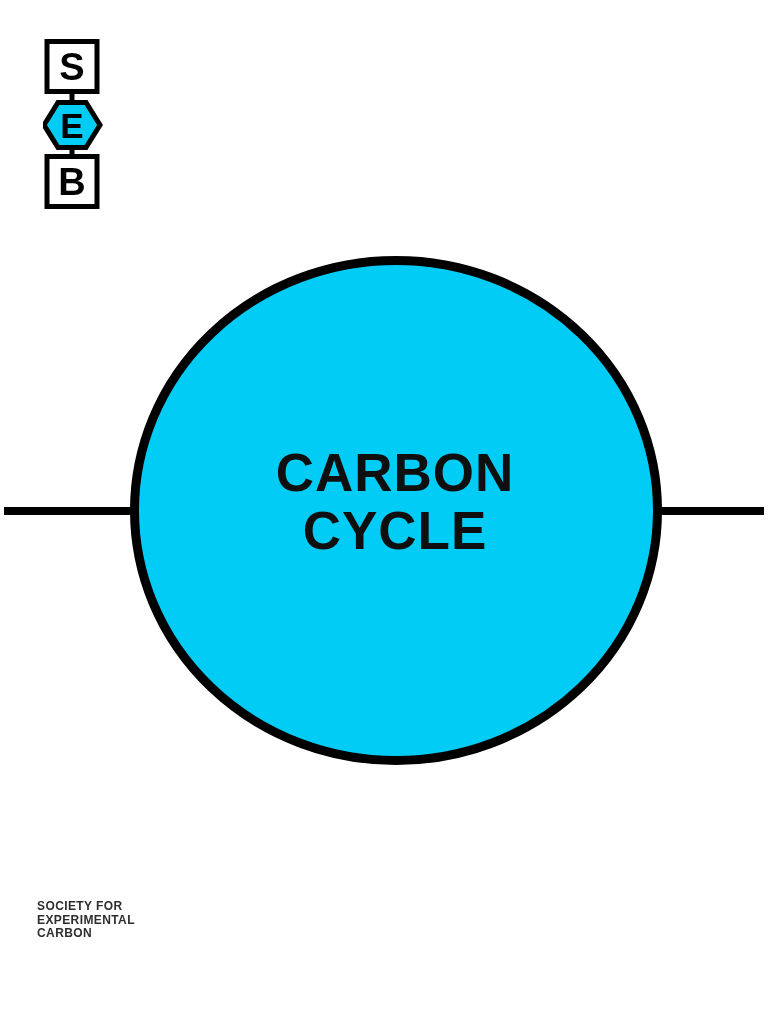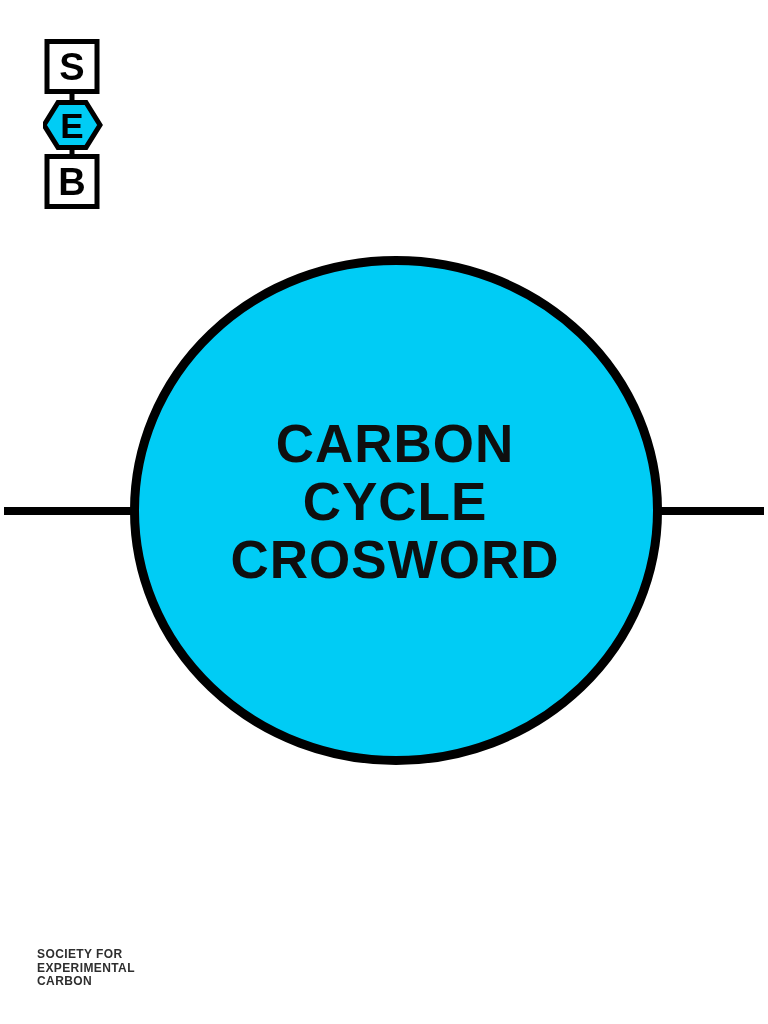--- a/index.html
+++ b/index.html
@@ -86,21 +86,21 @@
     font-size: 53px;
     line-height: 58px;
     letter-spacing: 1px;
     white-space: nowrap;
   }
 
   
   .footer {
     position: absolute;
     left: 37px;
-    top: 948px;
+    top: 900px;
     z-index: 1;
   }
   .footer-line {
     font-family: "Liberation Sans", sans-serif;
     font-weight: bold;
     font-size: 12px;
     line-height: 13.5px;
     letter-spacing: 0.4px;
     white-space: nowrap;
   }
@@ -124,21 +124,20 @@
   <div class="hline" style="background: rgb(0, 0, 0);"></div>
 
   <svg class="circle-svg" viewBox="0 0 532 509" aria-hidden="true">
     <ellipse cx="266" cy="254.5" rx="261.5" ry="250" stroke="#000000" stroke-width="9" fill="#00ccf5"></ellipse>
   </svg>
 
   <div class="title-overlay">
     <div class="title-lines" style="color: rgb(15, 15, 15);">
       <div class="title-line">CARBON</div>
       <div class="title-line">CYCLE</div>
-      <div class="title-line">CROSWORD</div>
     </div>
   </div>
 
   <div class="footer" style="color: rgb(46, 46, 46);">
     <div class="footer-line">SOCIETY FOR</div>
     <div class="footer-line">EXPERIMENTAL</div>
     <div class="footer-line">CARBON</div>
   </div>
 
 </div>

